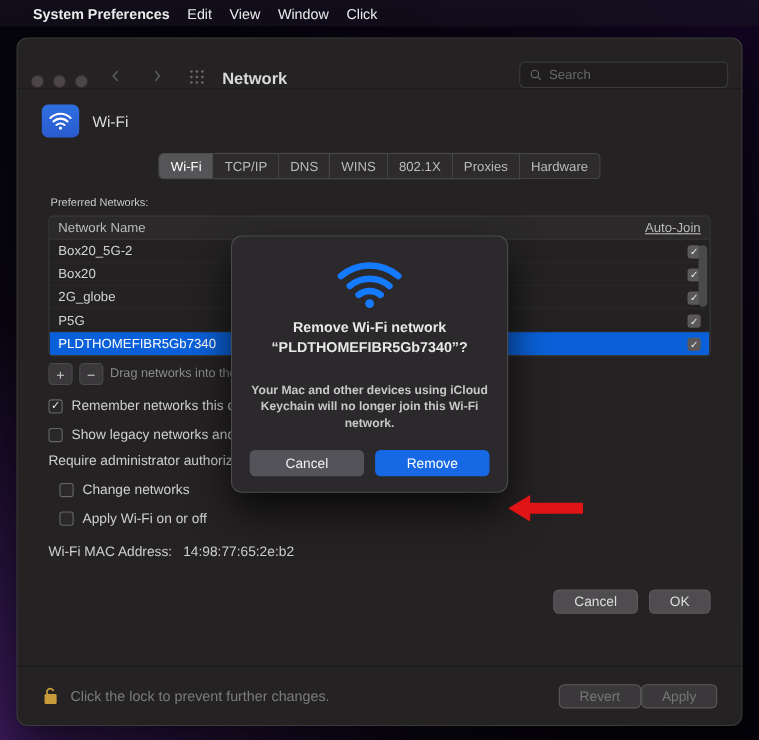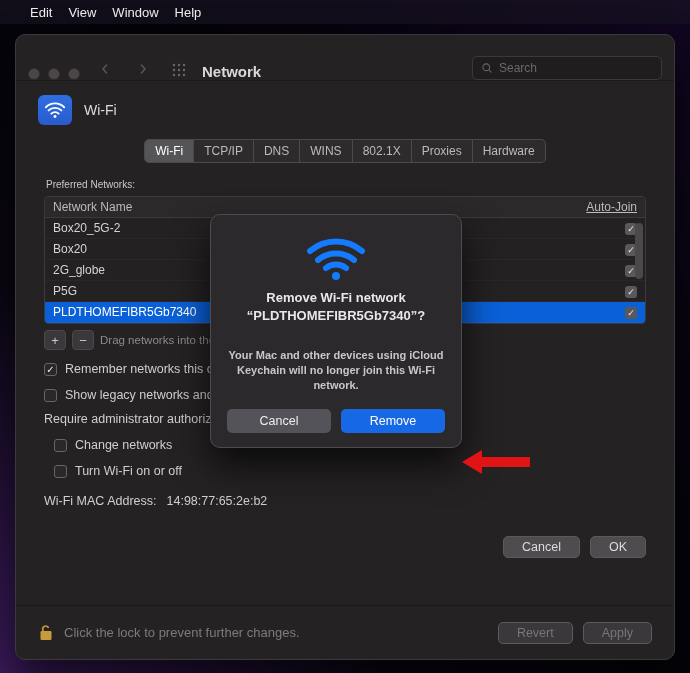--- a/index.html
+++ b/index.html
@@ -81,21 +81,21 @@
     .sub-check { margin-left: 10px; }
 
     .mac-row { font-size: 12.5px; color: #cfcfcf; margin-top: 16px; display: flex; gap: 10px; }
 
     .bottom-buttons { display: flex; justify-content: flex-end; gap: 10px; margin-top: 28px; }
     .btn { font-size: 12.5px; color: #ddd; background: #4e4c4e; border: 1px solid #5c5a5c; border-radius: 5px; padding: 3px 18px; }
 
     .footer { border-top: 1px solid #1a1a1a; height: 54px; display: flex; align-items: center; padding: 0 22px; gap: 10px; }
     .lock-icon { width: 16px; height: 20px; color: #c79a3a; }
     .footer-text { font-size: 13px; color: #7c7c7c; }
-    .footer .btns { margin-left: auto; display: flex; gap: 10px; justify-content: space-between; }
+    .footer .btns { margin-left: auto; display: flex; gap: 0; justify-content: space-between; }
     .footer .btn.dimmed { color: #777; background: #3a383a; }
 
     
     .dialog {
       position: absolute; left: 210px; top: 214px; width: 252px;
       background: #2b292b; border: 1px solid #4c4c4c; border-radius: 10px;
       box-shadow: 0 18px 36px rgba(0,0,0,0.7);
       padding: 18px 16px 14px 16px; text-align: center;
       color: #e8e8e8;
     }
@@ -107,24 +107,25 @@
     .dialog .dlg-btn.primary { background: #1768e5; color: #fff; }
 
     
     .arrow { position: absolute; left: 462px; top: 448px; width: 68px; height: 28px; }
   </style>
 </head>
 <body>
 
 <div class="menubar">
   <span class="apple"></span>
+  <span class="appname">System Preferences</span>
   <span>Edit</span>
   <span>View</span>
   <span>Window</span>
-  <span>Help</span>
+  <span>Click</span>
 </div>
 
 <div class="window">
   <div class="titlebar">
     <div class="traffic">
       <div class="dot"></div>
       <div class="dot"></div>
       <div class="dot"></div>
     </div>
     <span class="navbtn">
@@ -242,21 +243,21 @@
       </div>
       <div class="check-row" style="margin-top:10px;">
         <span>Require administrator authorization to:</span>
       </div>
       <div class="check-row sub-check">
         <span class="chkbox"></span>
         <span>Change networks</span>
       </div>
       <div class="check-row sub-check">
         <span class="chkbox"></span>
-        <span>Turn Wi-Fi on or off</span>
+        <span>Apply Wi-Fi on or off</span>
       </div>
 
       <div class="mac-row">
         <span>Wi-Fi MAC Address:</span>
         <span>14:98:77:65:2e:b2</span>
       </div>
 
       <div class="bottom-buttons">
         <div class="btn">Cancel</div>
         <div class="btn">OK</div>

